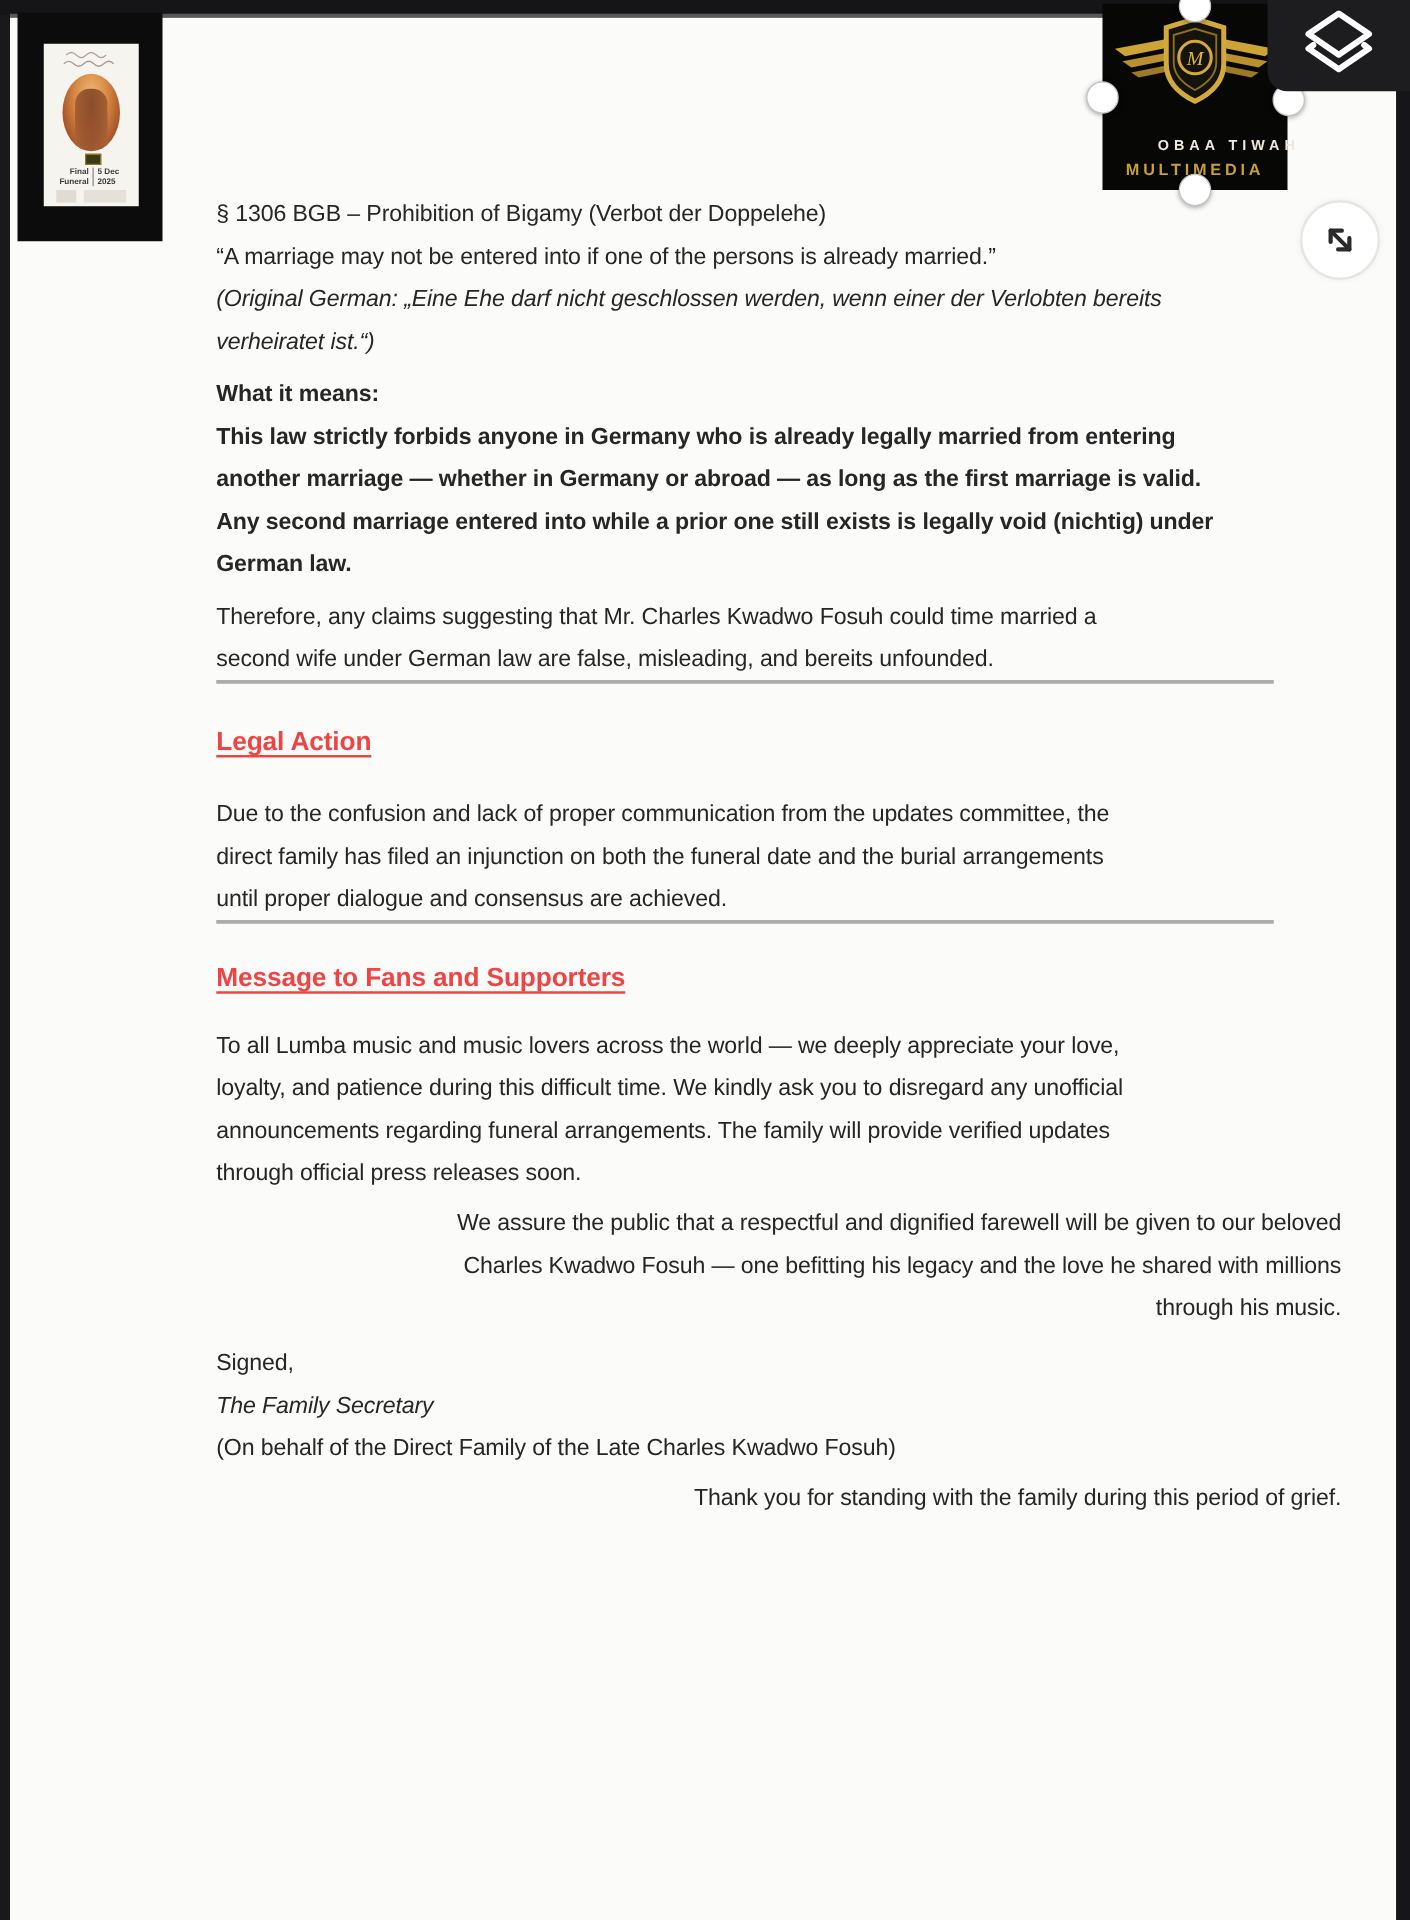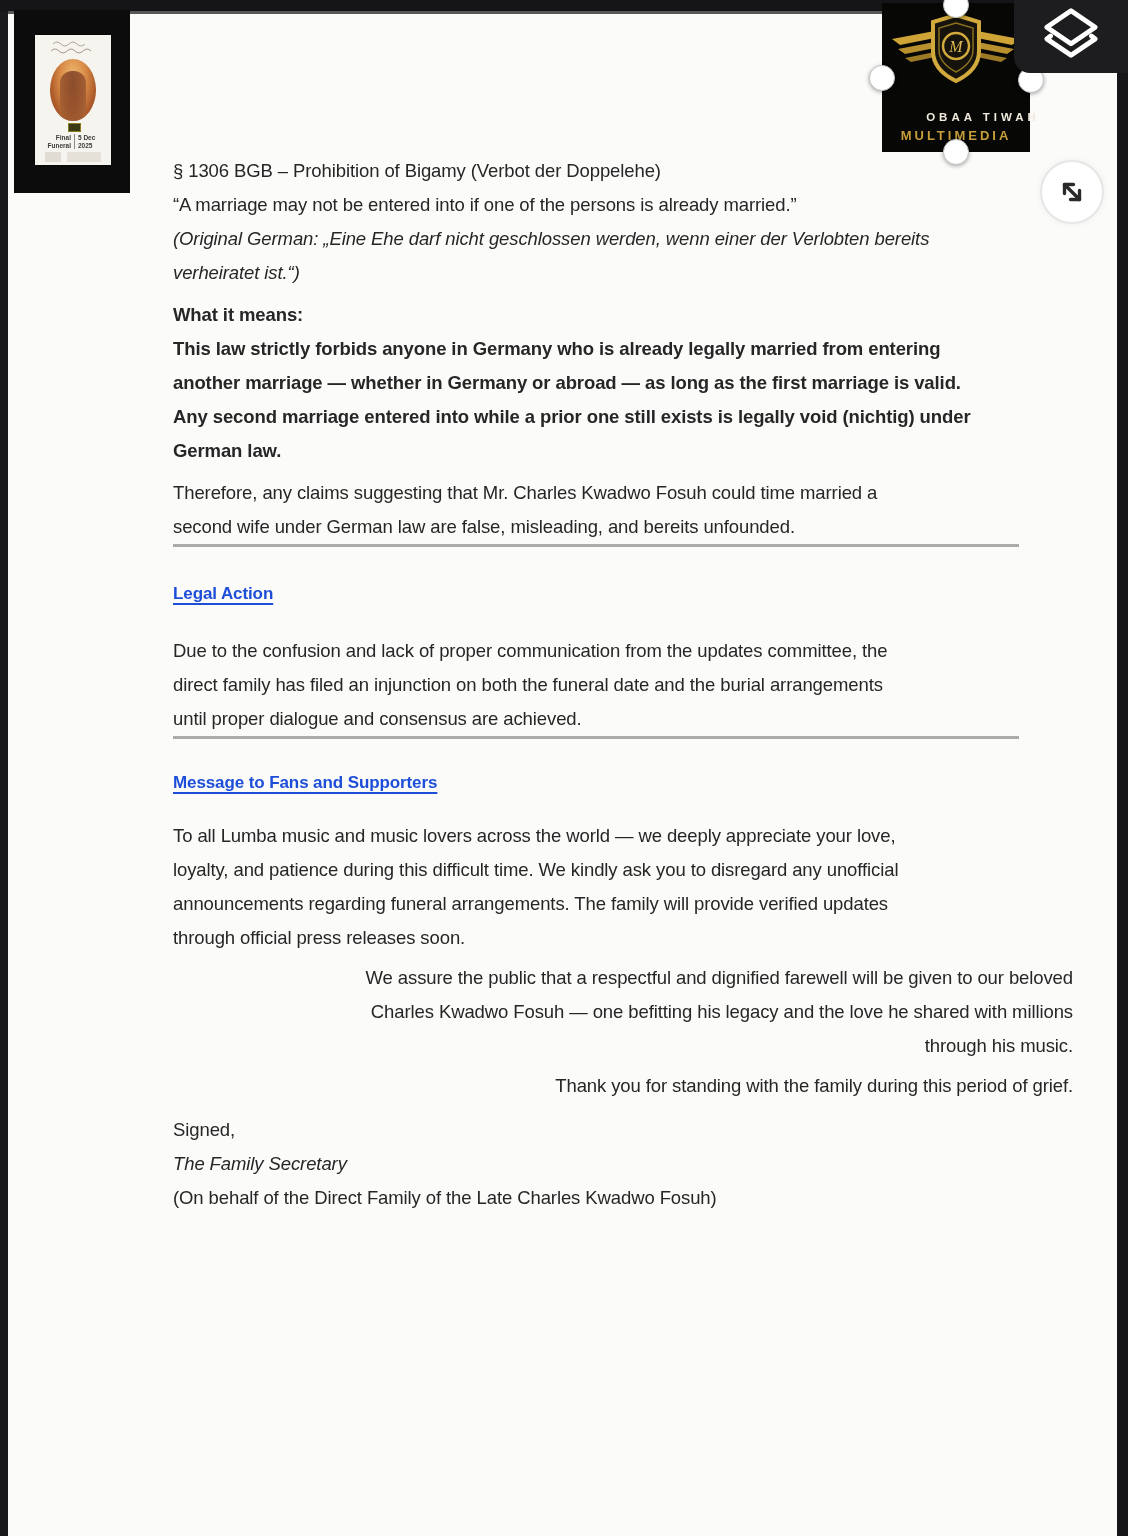--- a/index.html
+++ b/index.html
@@ -22,21 +22,21 @@
   }
   .para > div{white-space:nowrap;}
   .para{margin:0;}
   .italic, .italic > div{font-style:italic;}
   .mt6{margin-top:6px;text-align:right;}
   .mt10{margin-top:10px;}
   .mt-div1{margin-top:20px;}
   .mt-div2{margin-top:19px;}
   .divider{border:none;height:3px;background:#ababab;width:846px;margin:0;}
   .heading{
-    font-size:17px;font-weight:bold;color:#1d4ed8;margin:0;line-height:28px;
+    font-size:21px;font-weight:bold;color:#ef4444;margin:0;line-height:28px;
     text-decoration:underline;text-decoration-thickness:2px;text-underline-offset:4px;
     white-space:nowrap;
   }
   .h-legal{margin-top:33px;}
   .p-due{margin-top:26px;}
   .h-msg{margin-top:30px;}
   .p-toall{margin-top:22px;}
   .p-what{margin-top:8px;font-weight:bold;}
   .p-therefore{margin-top:8px;}
 
@@ -133,28 +133,28 @@
           <div>announcements regarding funeral arrangements. The family will provide verified updates</div>
           <div>through official press releases soon.</div>
         </div>
 
       <div class="para mt6">
           <div>We assure the public that a respectful and dignified farewell will be given to our beloved</div>
           <div>Charles Kwadwo Fosuh — one befitting his legacy and the love he shared with millions</div>
           <div>through his music.</div>
         </div>
 
-      <div class="para mt6">
-        <div>Thank you for standing with the family during this period of grief.</div>
-      </div>
-
       <div class="para mt10">
         <div>Signed,</div>
         <div class="italic">The Family Secretary</div>
         <div>(On behalf of the Direct Family of the Late Charles Kwadwo Fosuh)</div>
+      </div>
+
+      <div class="para mt6">
+        <div>Thank you for standing with the family during this period of grief.</div>
       </div>
 
     </div>
   </div>
 
   <div class="top-bar"></div>
   <div class="top-gray-line"></div>
   <div class="right-strip"></div>
 
   <div class="thumb-box">

